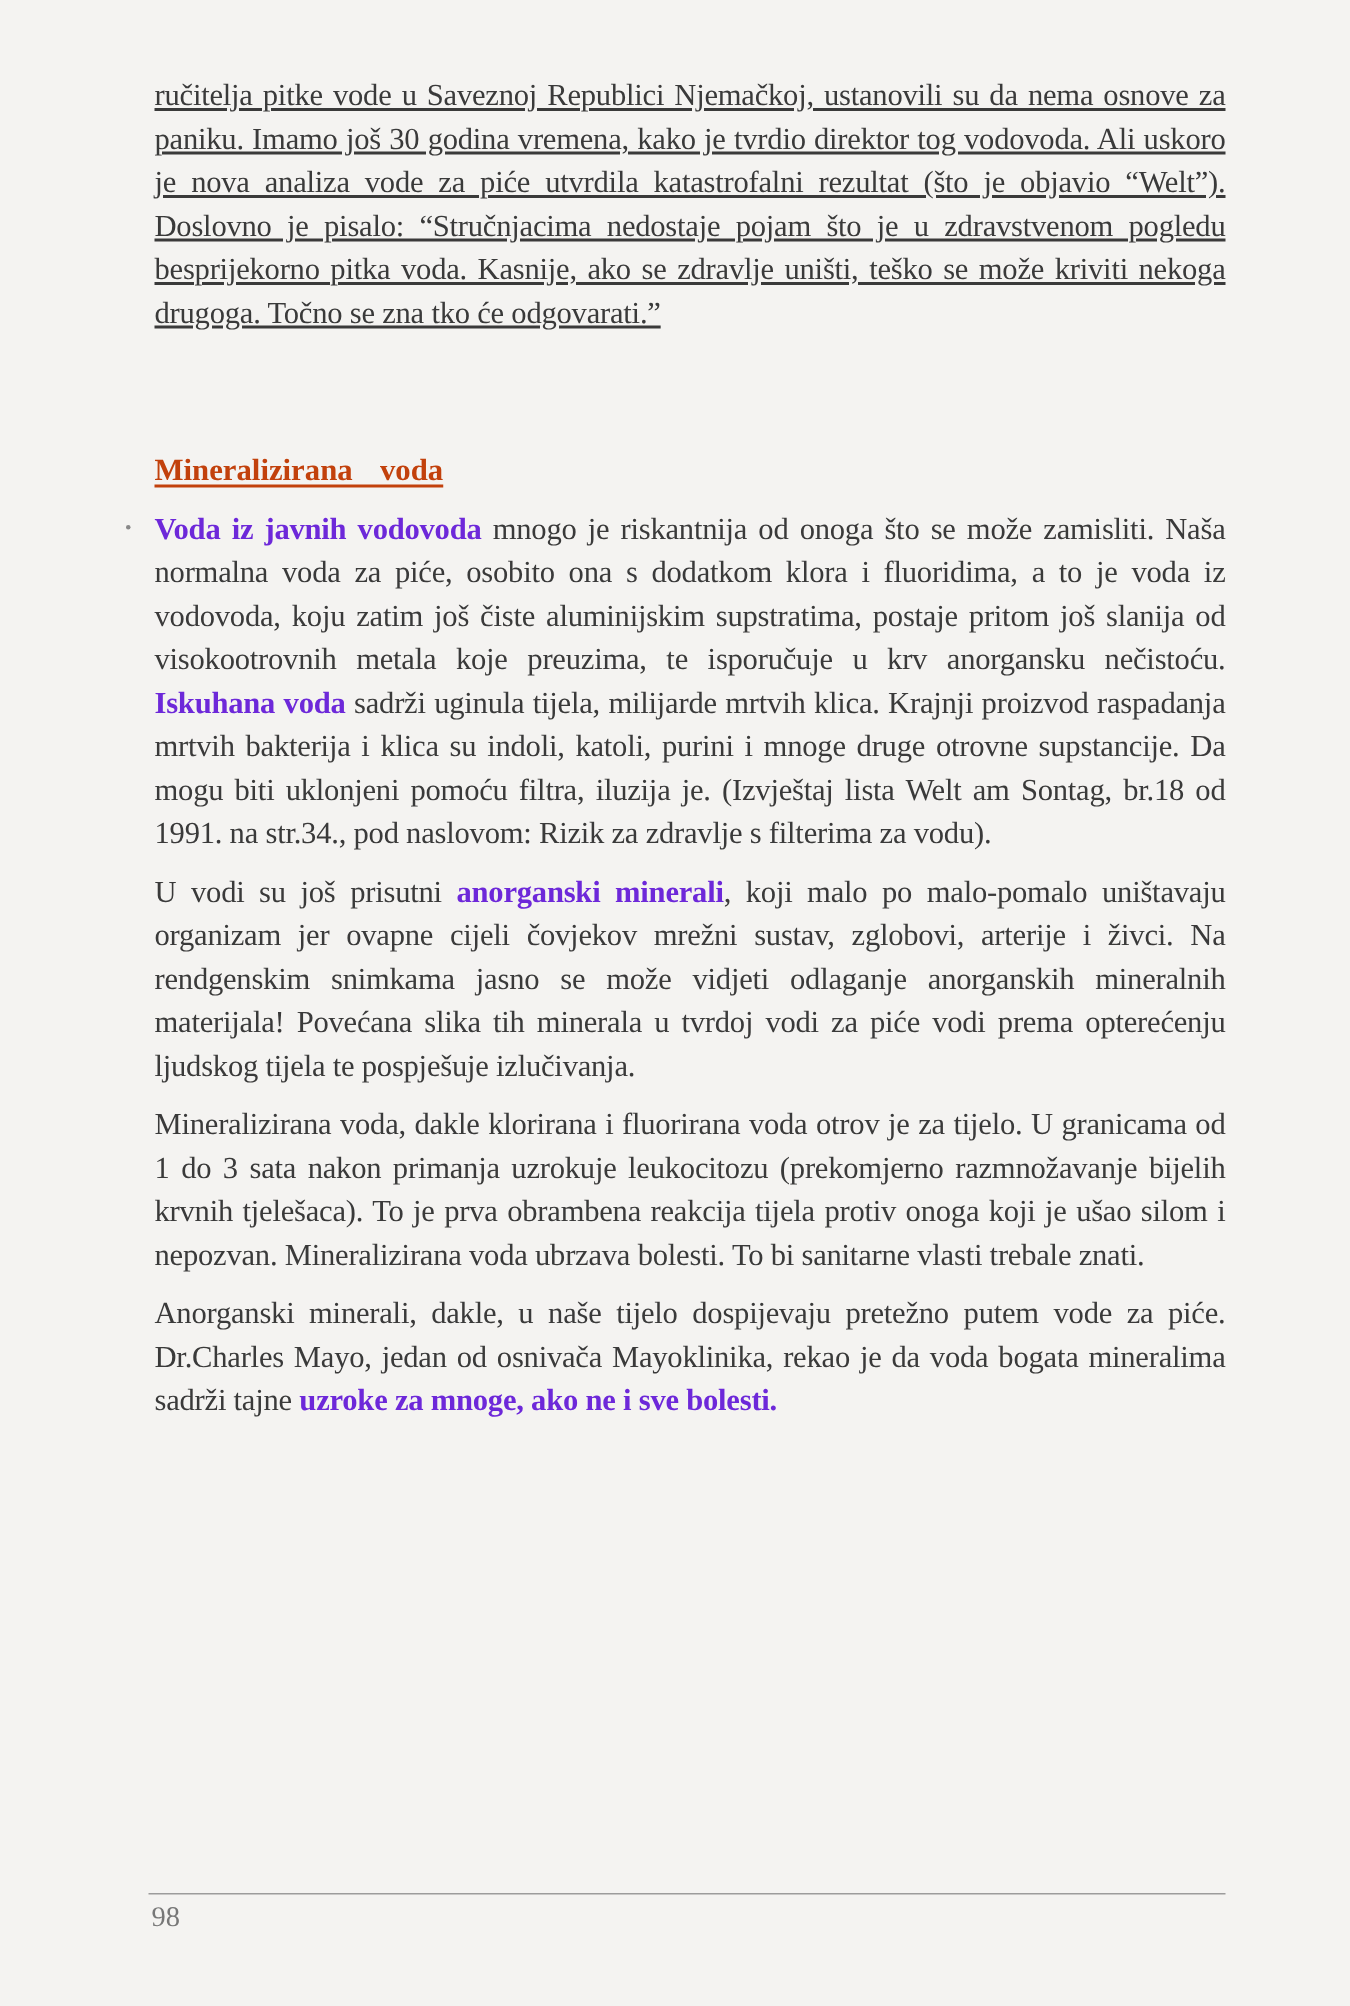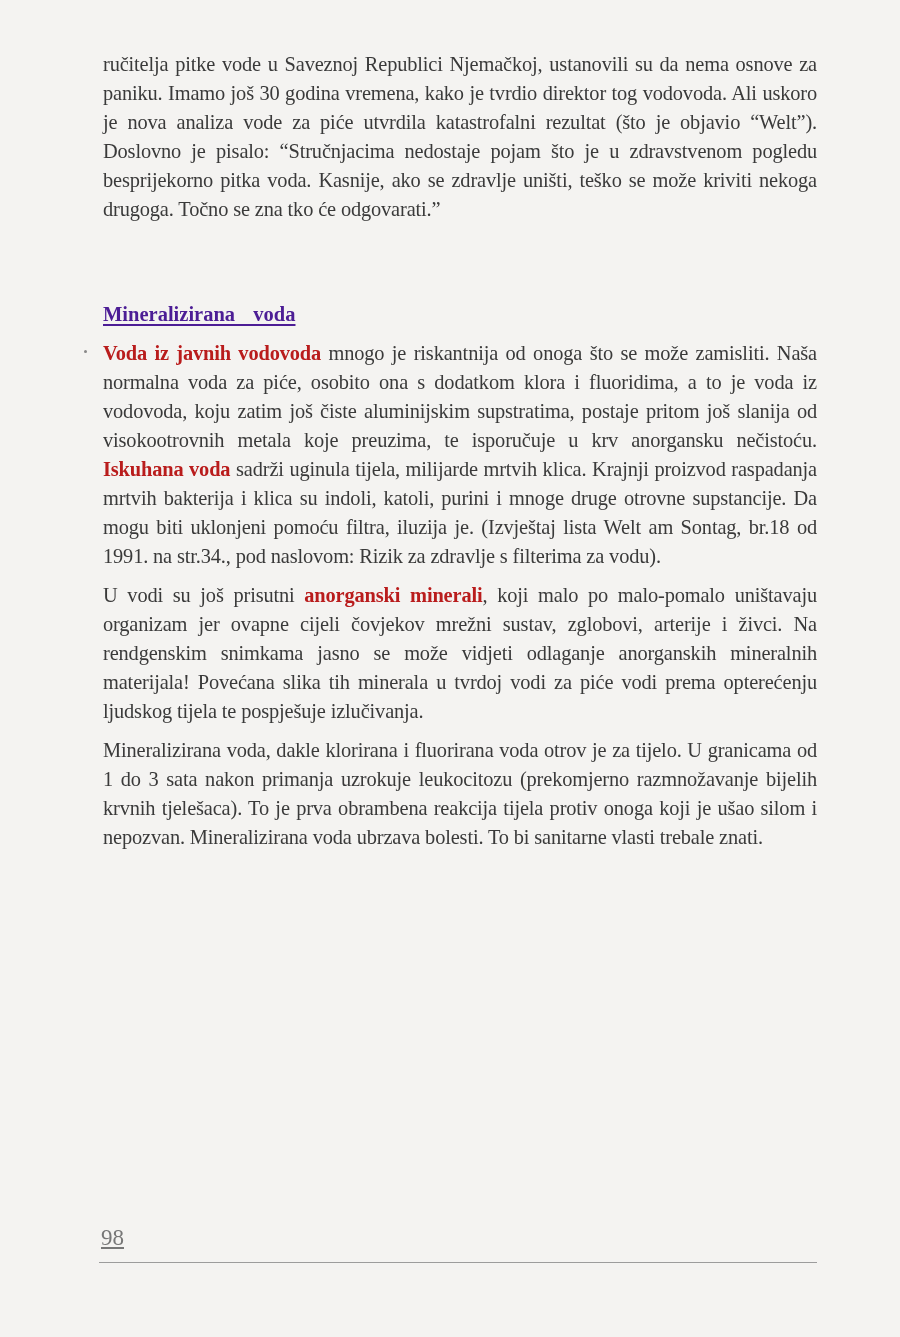--- a/index.html
+++ b/index.html
@@ -22,31 +22,31 @@
     width: 714px;
   }
   .para {
     font-size: 20.4px;
     line-height: 29px;
     text-align: justify;
     margin: 0;
     letter-spacing: -0.15px;
   }
   .para b {
-    color: #b91c1c;
+    color: #6d28d9;
   }
-  .p-intro { margin-bottom: 18px; }
+  .p-intro { margin-bottom: 18px; text-decoration: underline; }
   .section-title {
     font-size: 20.5px;
     font-weight: bold;
     text-decoration: underline;
     text-underline-offset: 3px;
     margin: 76px 0 0 0;
     line-height: 29px;
-    color: #4c1d95;
+    color: #c2410c;
     word-spacing: 4px;
   }
   .p1 { margin-top: 29px; }
   .p-gap { margin-top: 10px; }
   .dot {
     position: absolute;
     left: 84px;
     top: 350px;
     width: 3px;
     height: 3px;
@@ -57,40 +57,40 @@
     position: absolute;
     left: 99px;
     top: 1262px;
     width: 718px;
     height: 1px;
     background: #9c9c9c;
   }
   .page-number {
     position: absolute;
     left: 101px;
-    top: 1225px;
-    font-size: 23px;
+    top: 1268px;
+    font-size: 19px;
     color: #777;
-    text-decoration: underline;
   }
 </style>
 </head>
 <body>
 
 <div class="dot"></div>
 
 <div class="page">
   <p class="para p-intro">ručitelja pitke vode u Saveznoj Republici Njemačkoj, ustanovili su da nema osnove za paniku. Imamo još 30 godina vremena, kako je tvrdio direktor tog vodovoda. Ali uskoro je nova analiza vode za piće utvrdila katastrofalni rezultat (što je objavio “Welt”). Doslovno je pisalo: “Stručnjacima nedostaje pojam što je u zdravstvenom pogledu besprijekorno pitka voda. Kasnije, ako se zdravlje uništi, teško se može kriviti nekoga drugoga. Točno se zna tko će odgovarati.”</p>
 
   <h2 class="section-title" style="white-space: pre;">Mineralizirana  voda</h2>
 
 
   <p class="para p-gap"><b>Voda iz javnih vodovoda</b><span> mnogo je riskantnija od onoga što se može zamisliti. Naša normalna voda za piće, osobito ona s dodatkom klora i fluoridima, a to je voda iz vodovoda, koju zatim još čiste aluminijskim supstratima, postaje pritom još slanija od visokootrovnih metala koje preuzima, te isporučuje u krv anorgansku nečistoću. </span><b>Iskuhana voda</b><span> sadrži uginula tijela, milijarde mrtvih klica. Krajnji proizvod raspadanja mrtvih bakterija i klica su indoli, katoli, purini i mnoge druge otrovne supstancije.  Da mogu biti uklonjeni pomoću filtra, iluzija je. (Izvještaj lista Welt am Sontag, br.18 od 1991. na str.34., pod naslovom: Rizik za zdravlje s filterima za vodu).</span></p>
 
   <p class="para p-gap"><span>U vodi su još prisutni  </span><b>anorganski minerali</b><span>, koji malo po malo-pomalo uništavaju organizam jer ovapne cijeli čovjekov mrežni sustav, zglobovi, arterije i živci. Na rendgenskim snimkama jasno se može vidjeti odlaganje anorganskih mineralnih materijala! Povećana slika tih minerala u tvrdoj vodi za piće vodi prema opterećenju ljudskog tijela te pospješuje izlučivanja.</span></p>
 
 
   <p class="para p-gap">Mineralizirana voda, dakle klorirana i fluorirana voda otrov je za tijelo. U granicama od 1 do 3 sata nakon primanja uzrokuje leukocitozu (prekomjerno razmnožavanje bijelih krvnih tjelešaca). To je prva obrambena reakcija tijela protiv onoga koji je ušao silom i nepozvan. Mineralizirana voda ubrzava bolesti. To bi  sanitarne vlasti trebale znati.</p>
 
+  <p class="para p-gap"><span>Anorganski minerali, dakle, u naše tijelo dospijevaju pretežno putem vode za piće. Dr.Charles Mayo, jedan od osnivača Mayoklinika, rekao je da voda bogata mineralima sadrži tajne </span><b>uzroke za mnoge, ako ne i sve bolesti.</b></p>
 </div>
 
 <div class="footer-rule"></div>
 <div class="page-number">98</div>
 
 </body></html>

